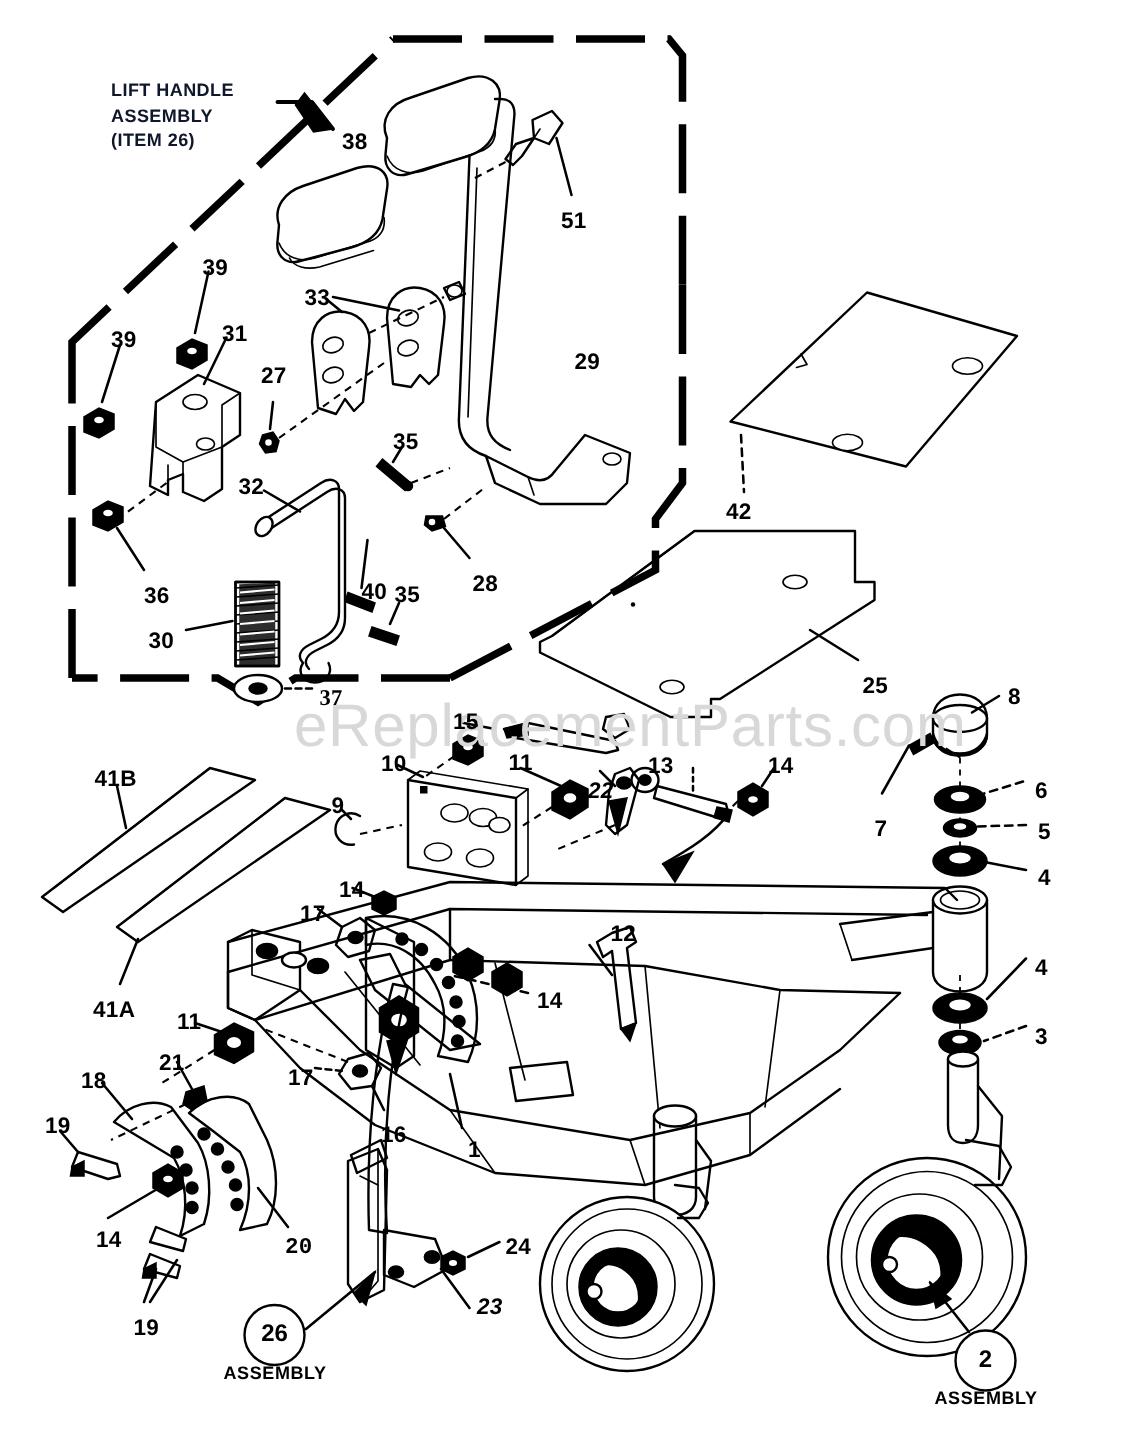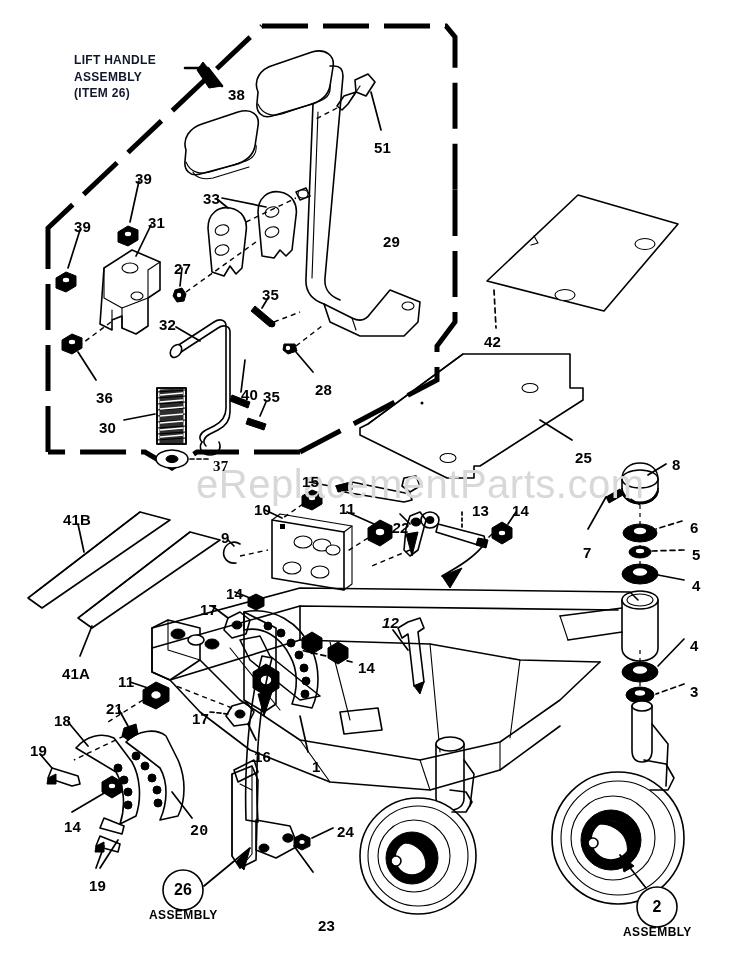--- a/index.html
+++ b/index.html
@@ -593,62 +593,62 @@
 ASSEMBLY
 (ITEM 26)</div>
 
   <div class="callout" style="left:228px;top:86px;">38</div>
   <div class="callout" style="left:374px;top:139px;">51</div>
   <div class="callout" style="left:135px;top:170px;">39</div>
   <div class="callout" style="left:203px;top:190px;">33</div>
   <div class="callout" style="left:148px;top:214px;">31</div>
   <div class="callout" style="left:74px;top:218px;">39</div>
   <div class="callout" style="left:383px;top:233px;">29</div>
-  <div class="callout" style="left:174px;top:260px;">27</div>
+  <div class="callout" style="left:174px;top:242px;">27</div>
   <div class="callout" style="left:262px;top:286px;">35</div>
   <div class="callout" style="left:159px;top:316px;">32</div>
   <div class="callout" style="left:484px;top:333px;">42</div>
   <div class="callout" style="left:241px;top:347px;margin-top:39px;">40</div>
   <div class="callout" style="left:96px;top:389px;">36</div>
   <div class="callout" style="left:315px;top:381px;">28</div>
   <div class="callout" style="left:263px;top:388px;">35</div>
   <div class="callout" style="left:99px;top:419px;">30</div>
   <div class="callout" style="left:575px;top:449px;">25</div>
   <div class="callout" style="left:213px;top:458px;font-family:Liberation Serif, serif;">37</div>
   <div class="callout" style="left:672px;top:456px;">8</div>
   <div class="callout" style="left:302px;top:473px;">15</div>
   <div class="callout" style="left:254px;top:501px;">10</div>
   <div class="callout" style="left:339px;top:500px;">11</div>
   <div class="callout" style="left:392px;top:519px;font-style:italic;">22</div>
-  <div class="callout" style="left:472px;top:502px;">13</div>
+  <div class="callout" style="left:432px;top:502px;">13</div>
   <div class="callout" style="left:512px;top:502px;">14</div>
   <div class="callout" style="left:63px;top:511px;">41B</div>
   <div class="callout" style="left:690px;top:519px;">6</div>
   <div class="callout" style="left:221px;top:529px;">9</div>
   <div class="callout" style="left:583px;top:544px;">7</div>
   <div class="callout" style="left:692px;top:546px;">5</div>
   <div class="callout" style="left:692px;top:577px;">4</div>
   <div class="callout" style="left:226px;top:585px;">14</div>
   <div class="callout" style="left:200px;top:601px;">17</div>
-  <div class="callout" style="left:382px;top:614px;font-style:italic;">12</div>
+  <div class="callout" style="left:407px;top:614px;">12</div>
   <div class="callout" style="left:690px;top:637px;">4</div>
   <div class="callout" style="left:62px;top:665px;">41A</div>
   <div class="callout" style="left:358px;top:659px;">14</div>
   <div class="callout" style="left:118px;top:673px;">11</div>
   <div class="callout" style="left:690px;top:683px;">3</div>
   <div class="callout" style="left:192px;top:710px;">17</div>
   <div class="callout" style="left:106px;top:700px;">21</div>
   <div class="callout" style="left:54px;top:712px;">18</div>
   <div class="callout" style="left:30px;top:742px;">19</div>
   <div class="callout" style="left:254px;top:748px;">16</div>
   <div class="callout" style="left:312px;top:758px;">1</div>
   <div class="callout" style="left:64px;top:818px;">14</div>
   <div class="callout" style="left:190px;top:823px;font-family:Liberation Mono, monospace;">20</div>
   <div class="callout" style="left:337px;top:823px;">24</div>
-  <div class="callout" style="left:318px;top:917px;">23</div>
+  <div class="callout" style="left:318px;top:863px;font-style:italic;">23</div>
   <div class="callout" style="left:89px;top:877px;">19</div>
 
   <div class="circle-wrap" style="left:163px;top:870px;width:40px;height:40px;">
     <div class="circ-num">26</div>
   </div>
   <div class="asm-label" style="left:149px;top:908px;">ASSEMBLY</div>
 
   <div class="circle-wrap" style="left:637px;top:887px;width:40px;height:40px;">
     <div class="circ-num">2</div>
   </div>

